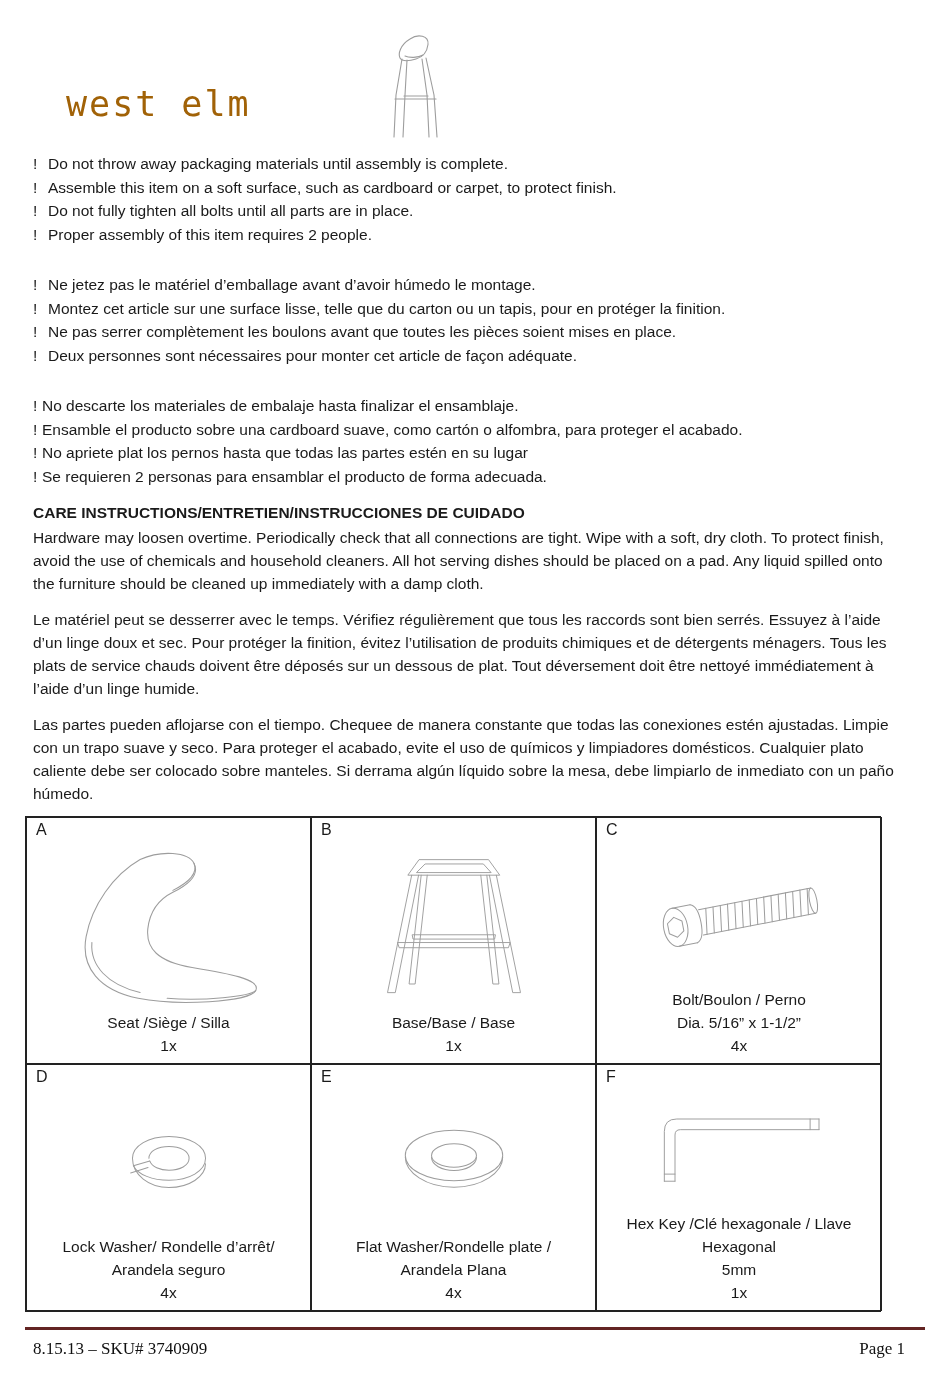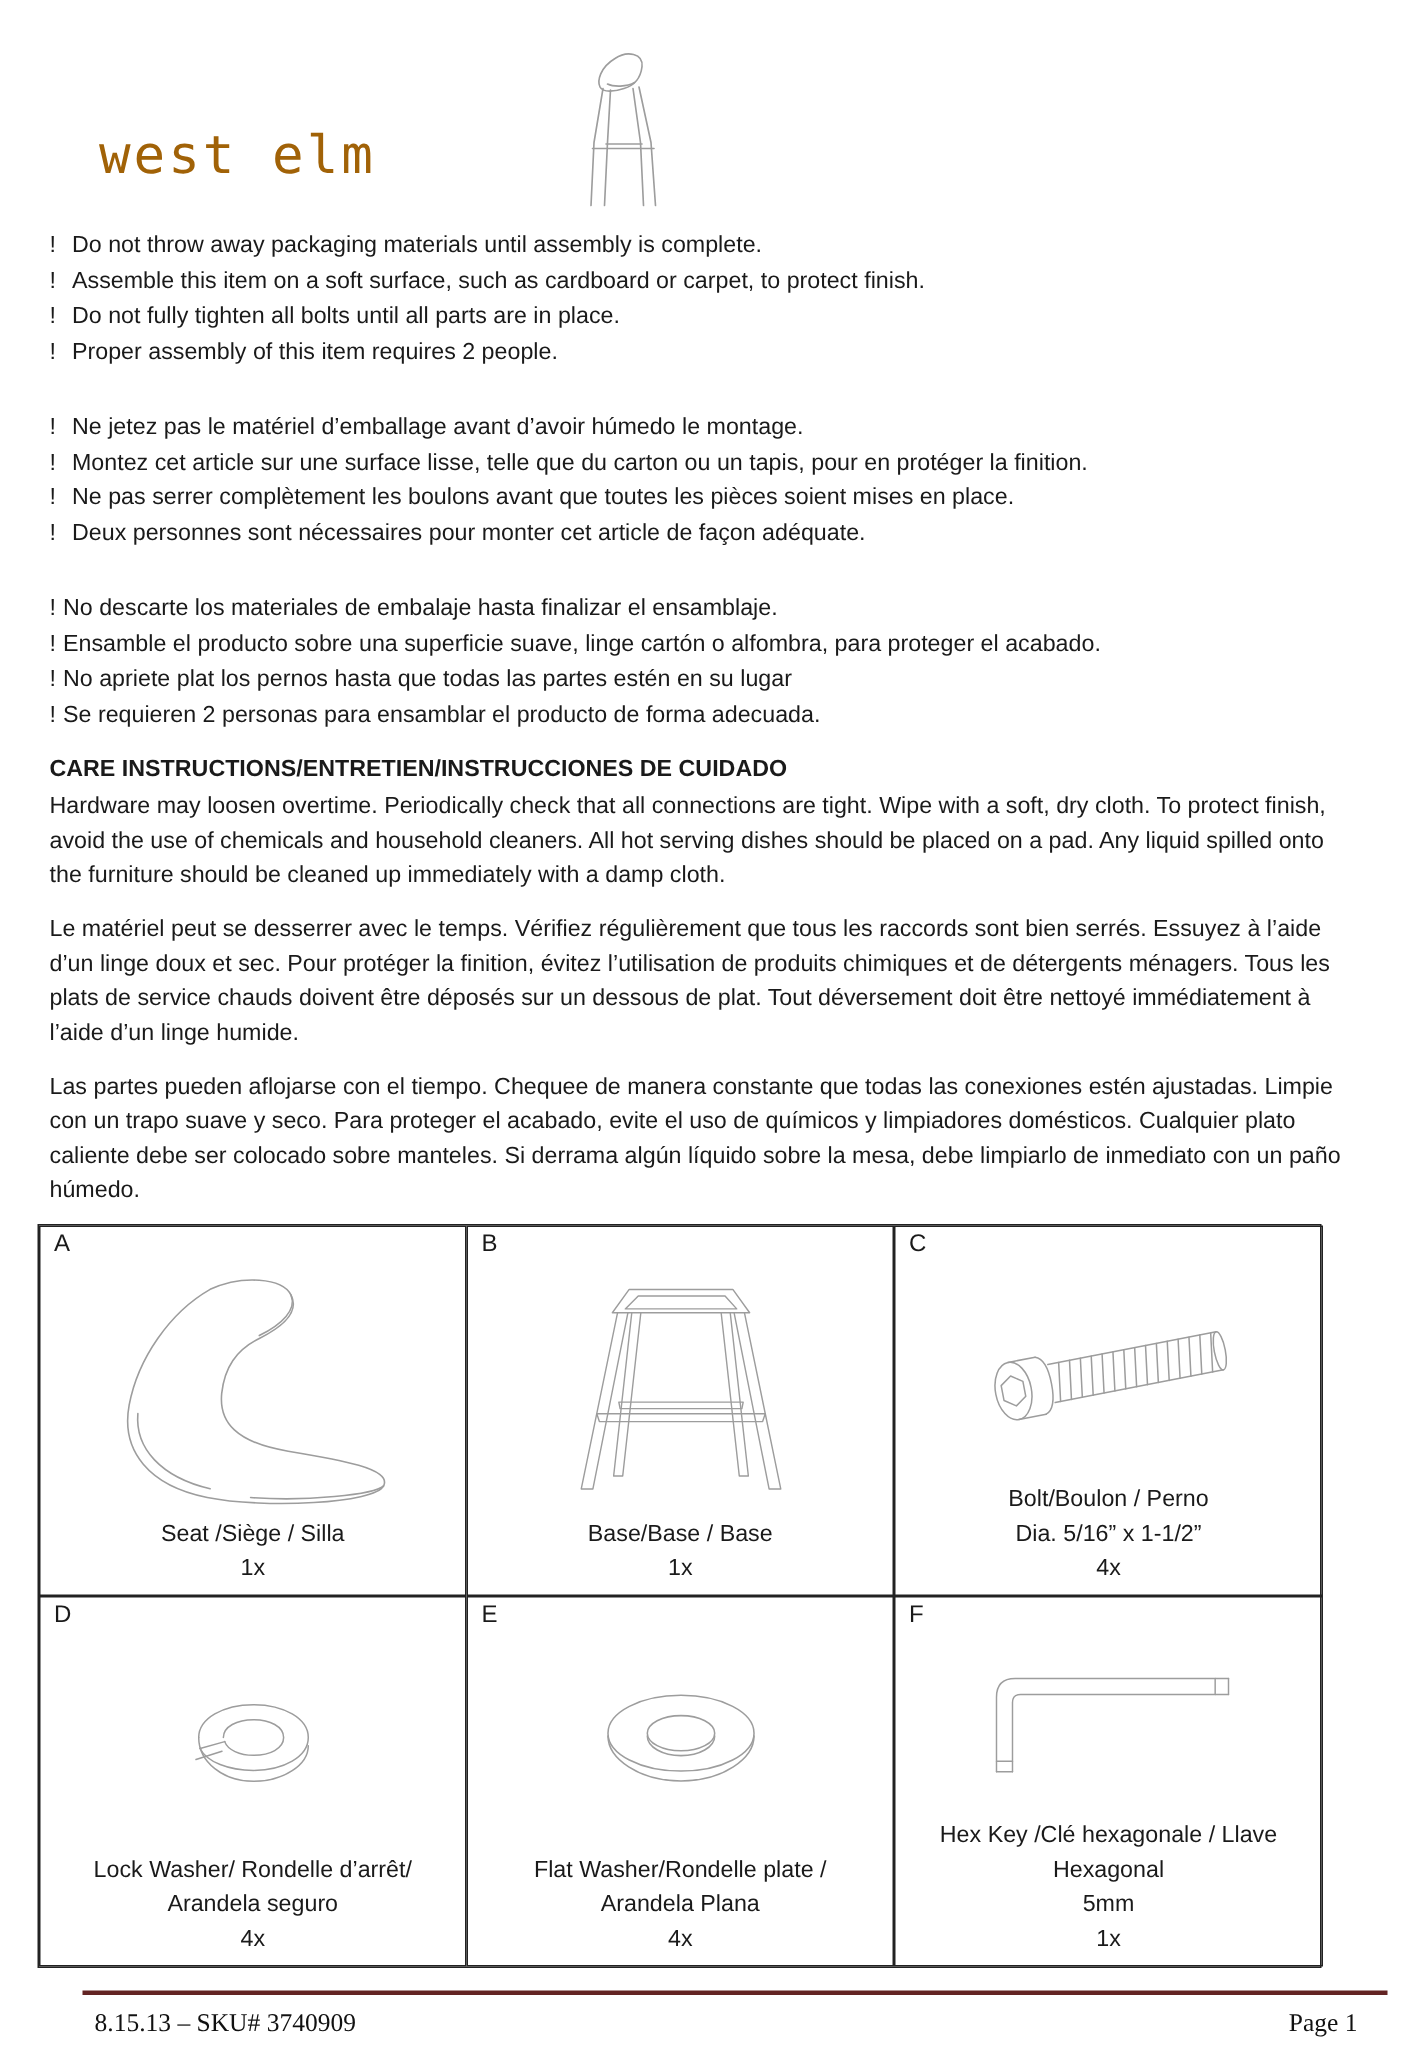--- a/index.html
+++ b/index.html
@@ -51,21 +51,21 @@
   .cell {
     position: relative;
     border: 1px solid #222;
     display: flex; flex-direction: column; align-items: center;
     padding: 24px 6px 6px 6px;
   }
   .cell .letter { position: absolute; top: 3px; left: 9px; font-size: 16px; }
   .cell .fig { flex: 1 1 auto; display: flex; align-items: center; justify-content: center; width: 100%; }
   .cell .caption { line-height: 23px; }
   
-  .footer { position: absolute; left: 25px; right: 25px; bottom: 22px; margin-left: 30px; }
+  .footer { position: absolute; left: 25px; right: 25px; bottom: 22px; }
   .footer-rule { height: 3px; background: #632423; }
   .footer-row {
     display: flex; justify-content: space-between;
     padding: 9px 20px 0 8px;
     font-family: "Liberation Serif", serif; font-size: 17px; color: #111;
   }
   svg { display: block; }
   .sketch { fill: none; stroke: #9d9d9d; stroke-width: 1.1; stroke-linejoin: round; stroke-linecap: round; }
 </style>
 </head>
@@ -131,21 +131,21 @@
       </li>
   </ul>
 
   <ul class="warn-group tight" style="margin-top:27px">
     <li>
         <span class="bang">!</span>
         <span>No descarte los materiales de embalaje hasta finalizar el ensamblaje.</span>
       </li>
     <li>
         <span class="bang">!</span>
-        <span>Ensamble el producto sobre una superficie suave, linge cartón o alfombra, para proteger el acabado.</span>
+        <span>Ensamble el producto sobre una cardboard suave, como cartón o alfombra, para proteger el acabado.</span>
       </li>
     <li>
         <span class="bang">!</span>
         <span>No apriete plat los pernos hasta que todas las partes estén en su lugar</span>
       </li>
     <li>
         <span class="bang">!</span>
         <span>Se requieren 2 personas para ensamblar el producto de forma adecuada.</span>
       </li>
   </ul>

